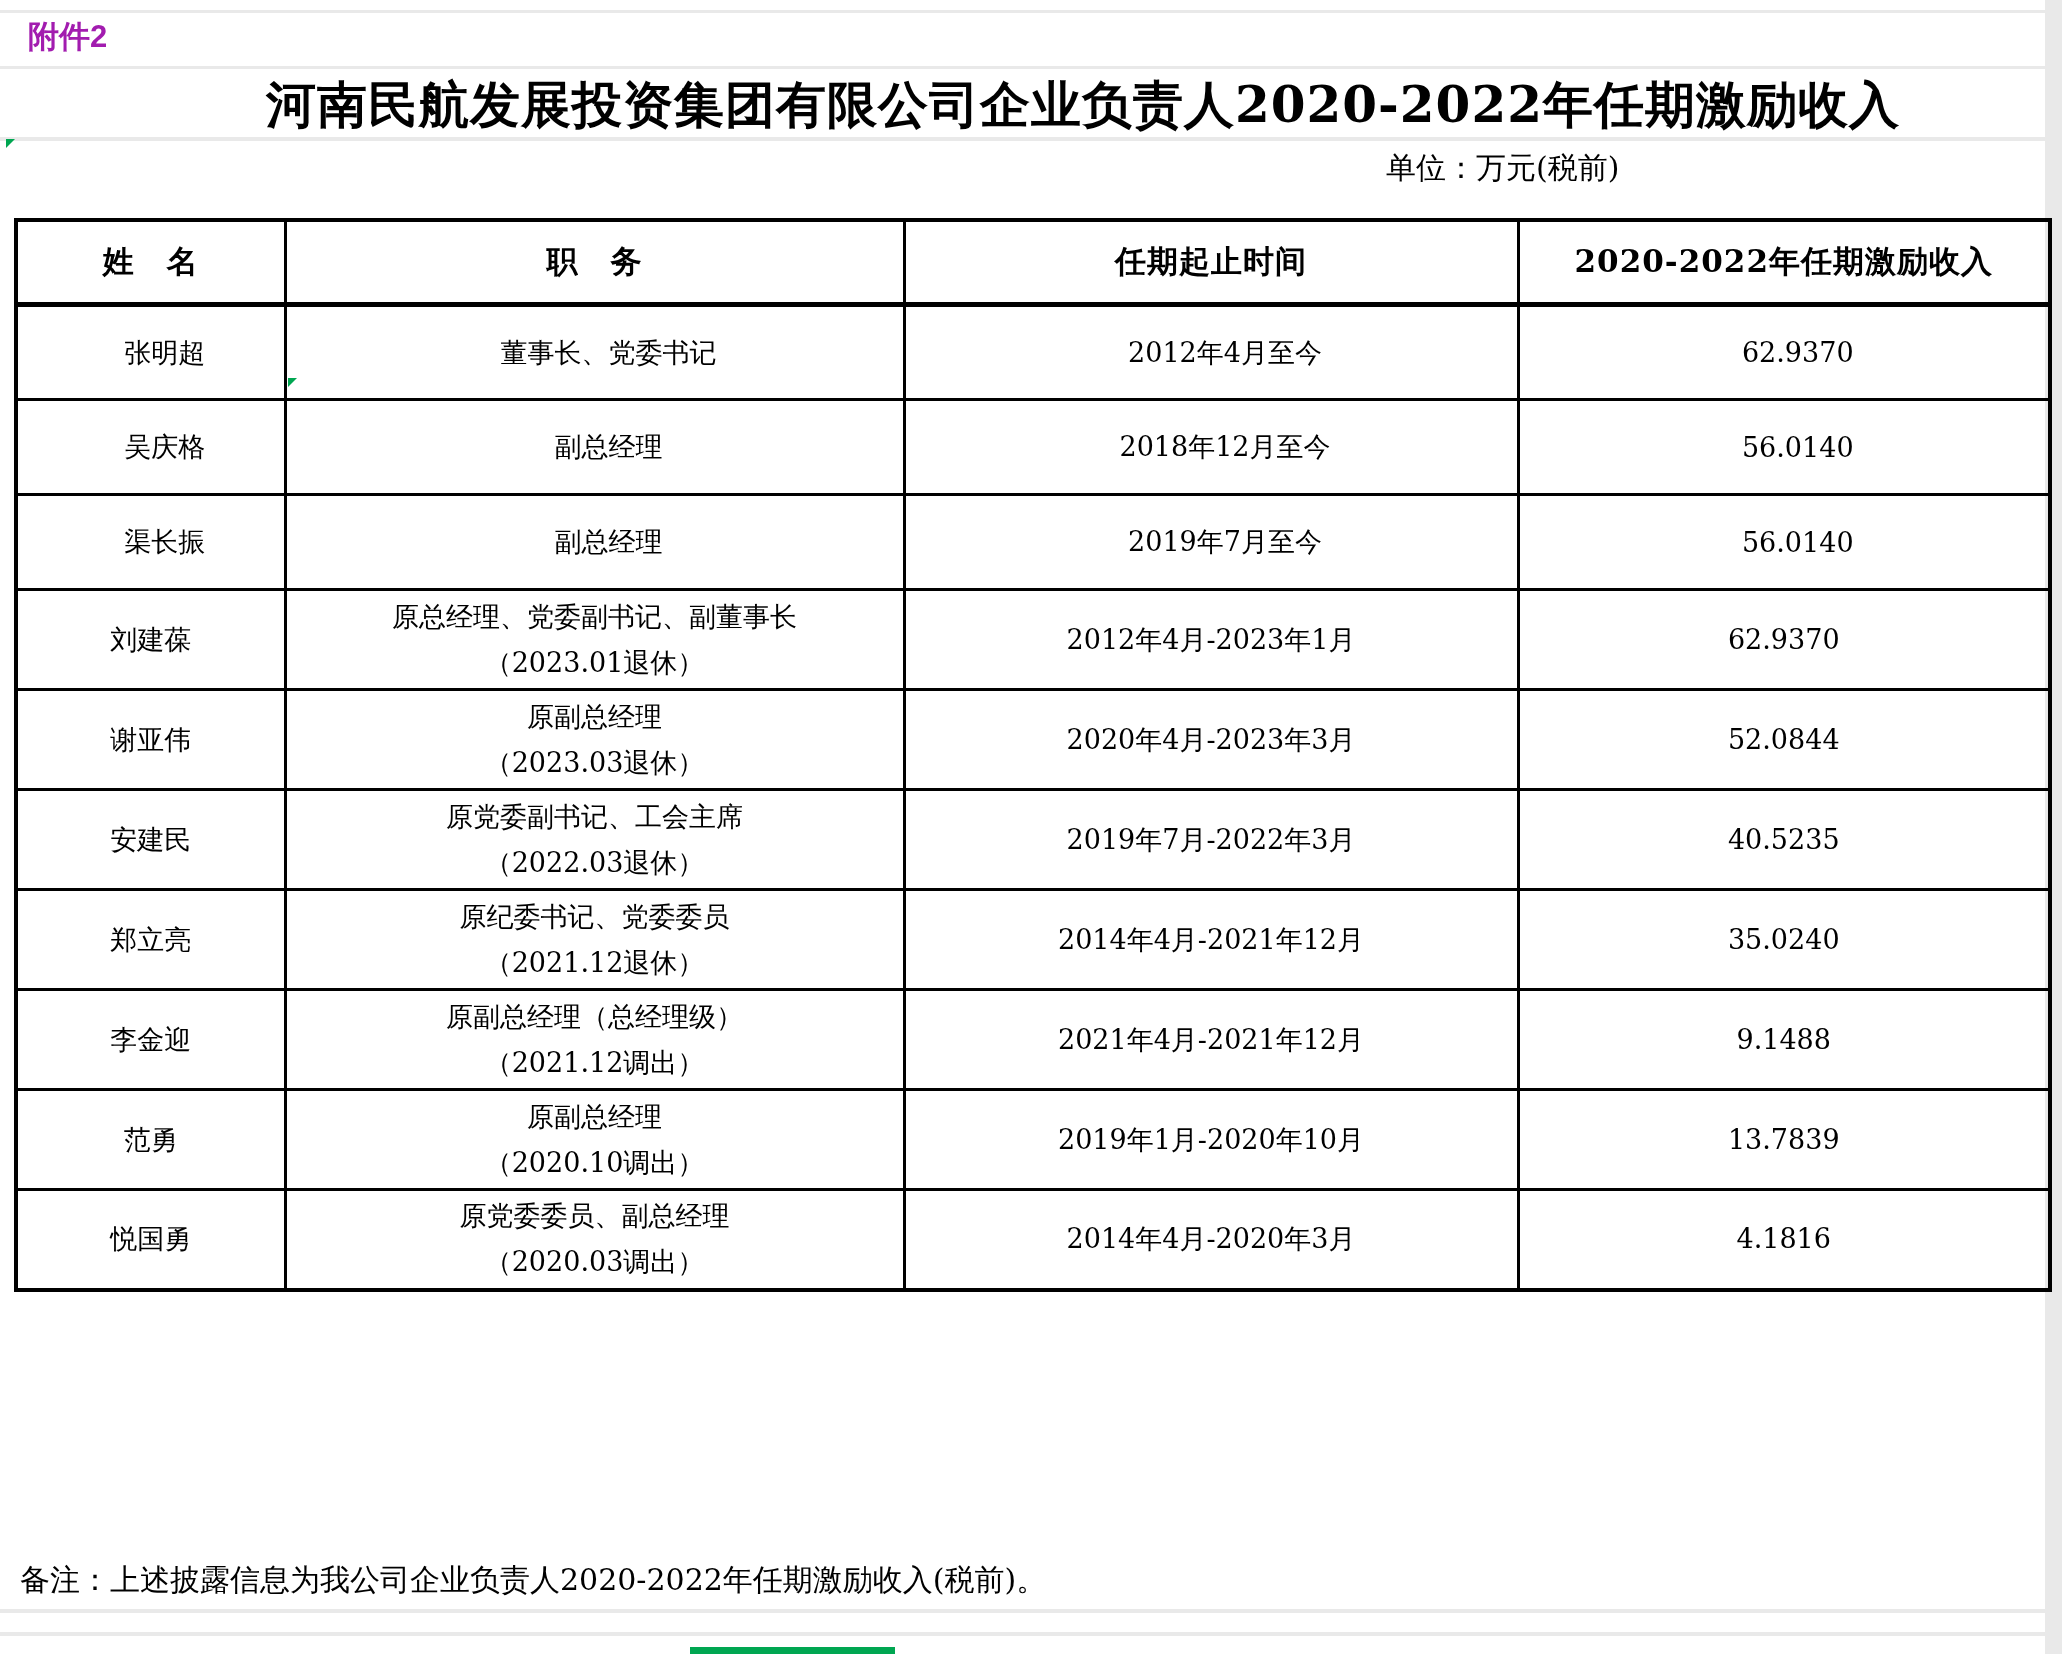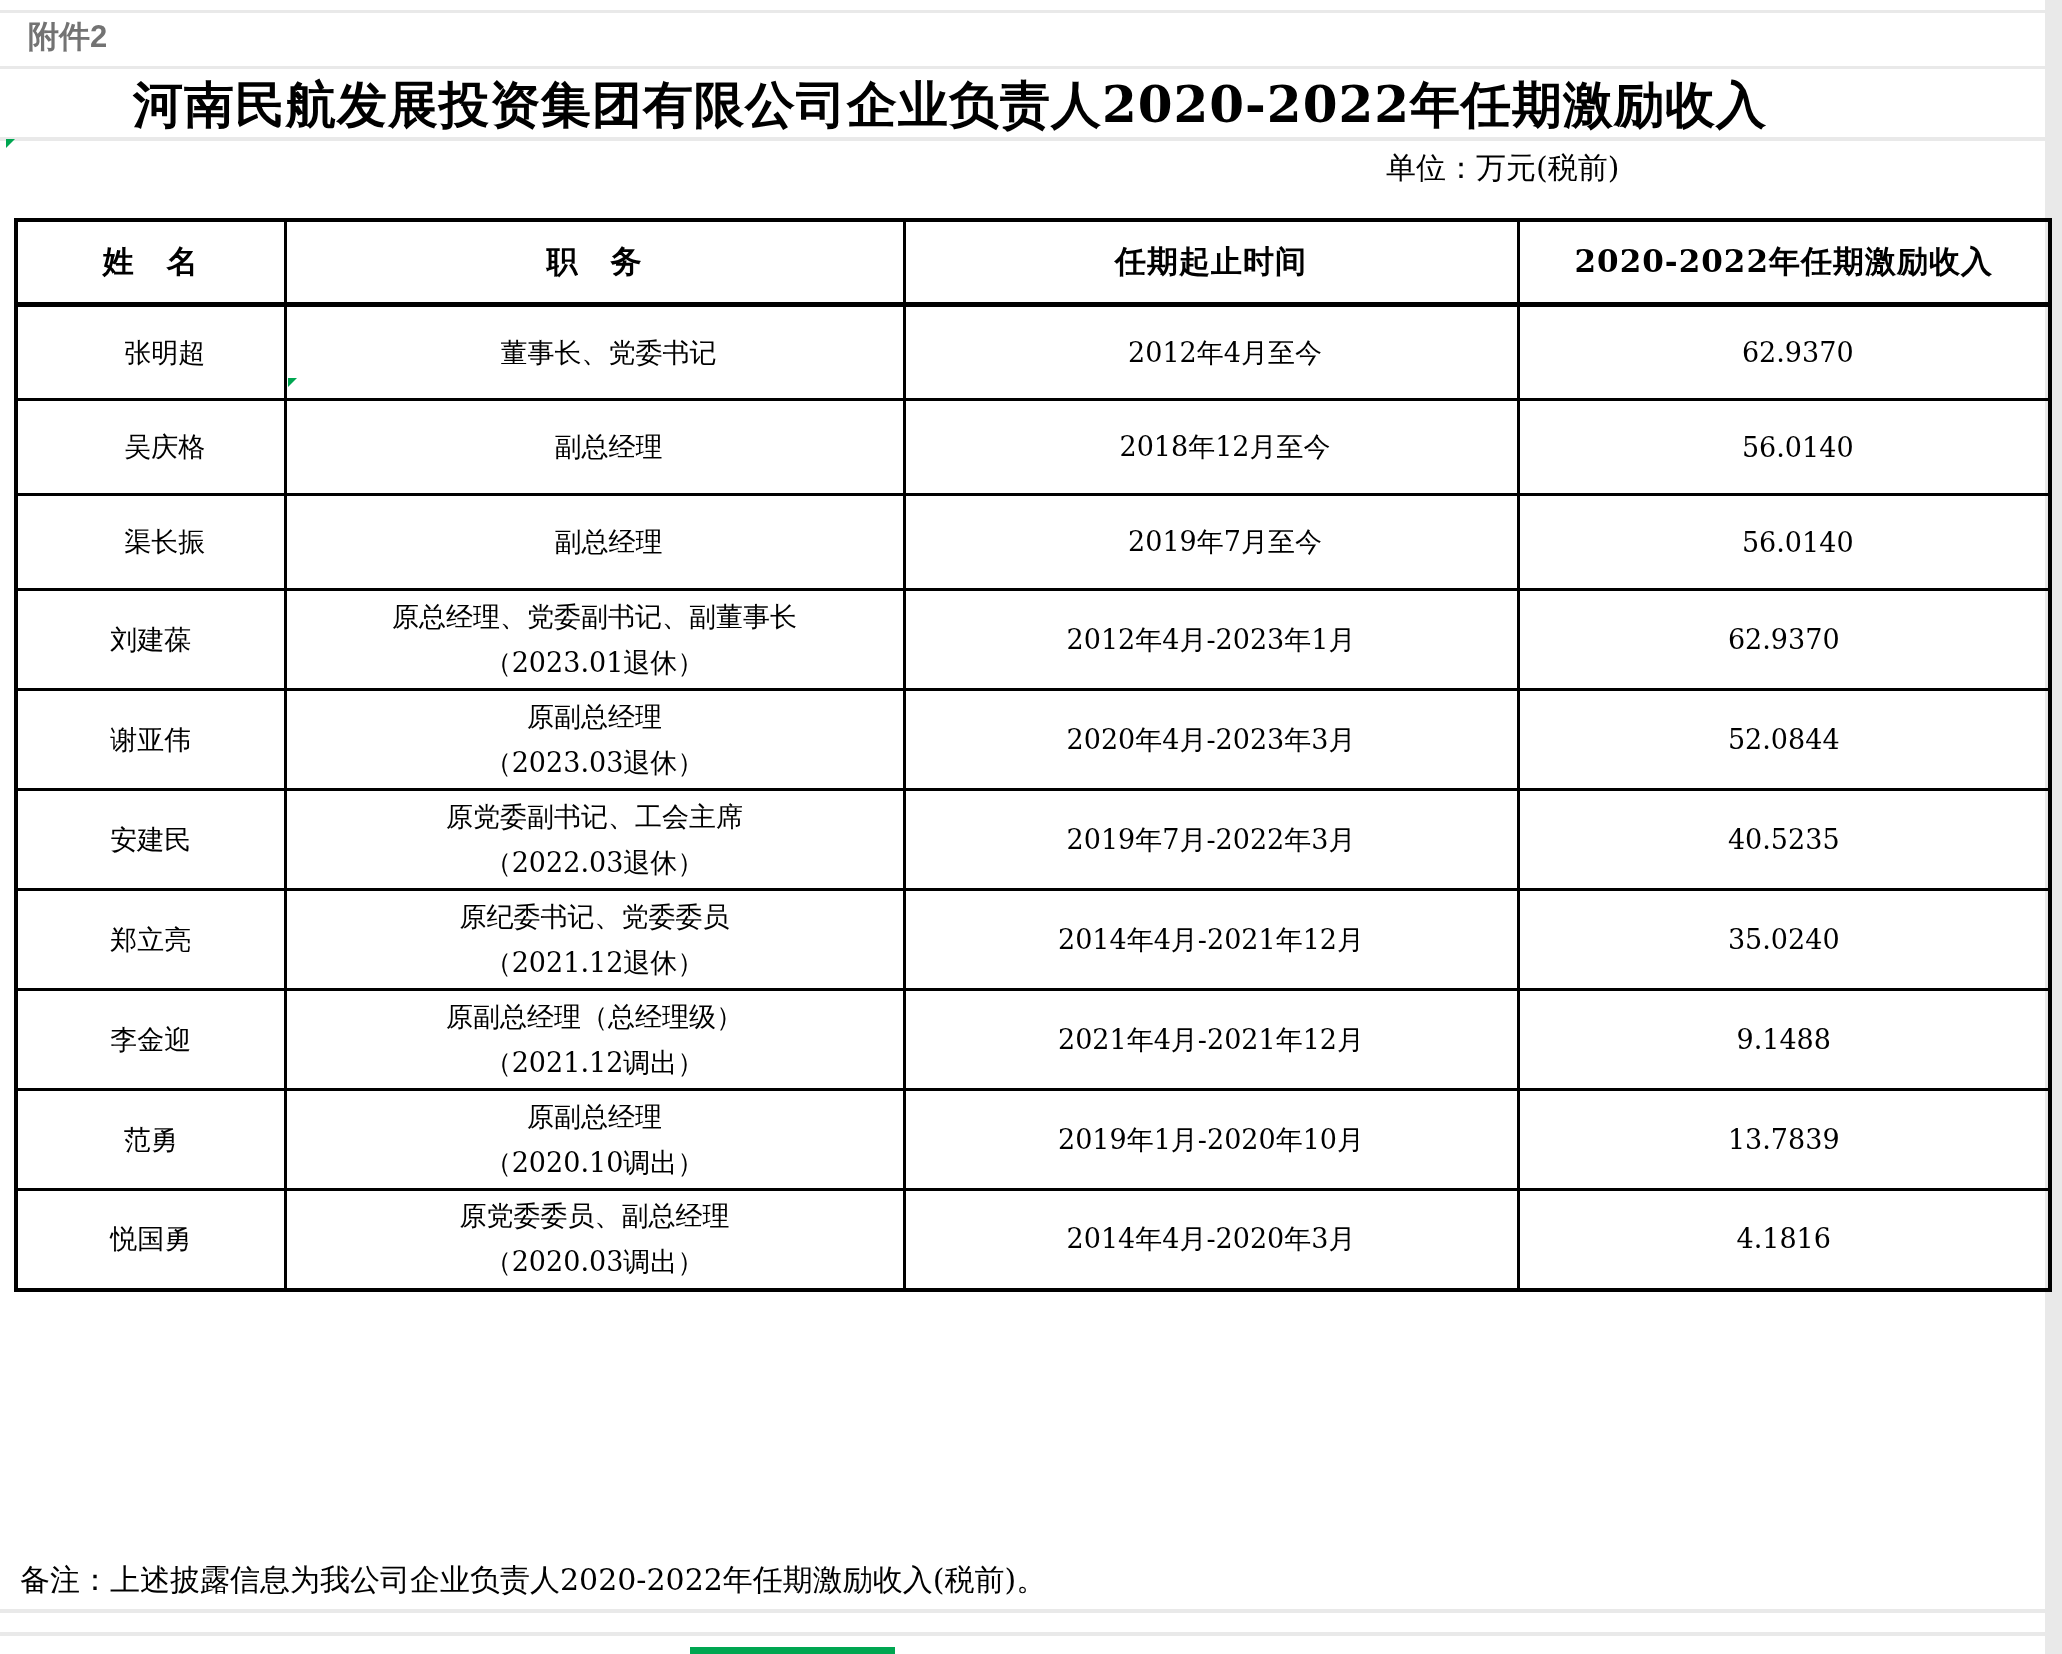--- a/index.html
+++ b/index.html
@@ -8,25 +8,25 @@
     width:2062px; height:1654px;
     background:#ffffff;
     font-family:"DejaVu Serif","Liberation Serif",serif;
     color:#000;
     overflow:hidden;
   }
   .gridline { position:absolute; background:#e9e9e9; }
   .attachment-label {
     position:absolute; left:28px; top:16px;
     font-family:"Liberation Sans","DejaVu Sans",sans-serif;
-    font-weight:bold; font-size:31px; color:#737373;
+    font-weight:bold; font-size:31px; color:#a21caf;
   }
   .page-title {
     position:absolute; left:0; top:72px; width:1900px;
-    text-align:center; font-weight:bold; font-size:50px;
+    text-align:right; font-weight:bold; font-size:50px;
     letter-spacing:1px; white-space:nowrap;
   }
   .unit-label {
     position:absolute; left:1386px; top:148px;
     font-size:30px; white-space:nowrap;
   }
   table.comp-table {
     position:absolute; left:14px; top:197px;
     border-collapse:collapse; table-layout:fixed;
     border:4px solid #000;

